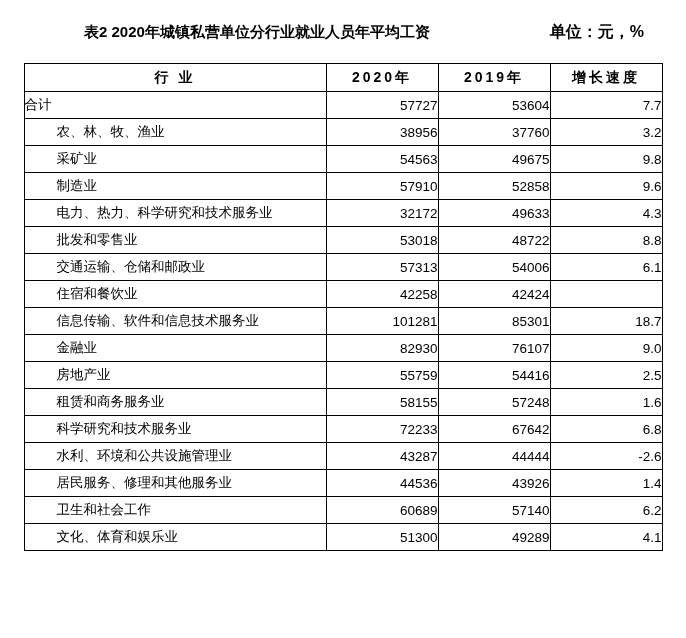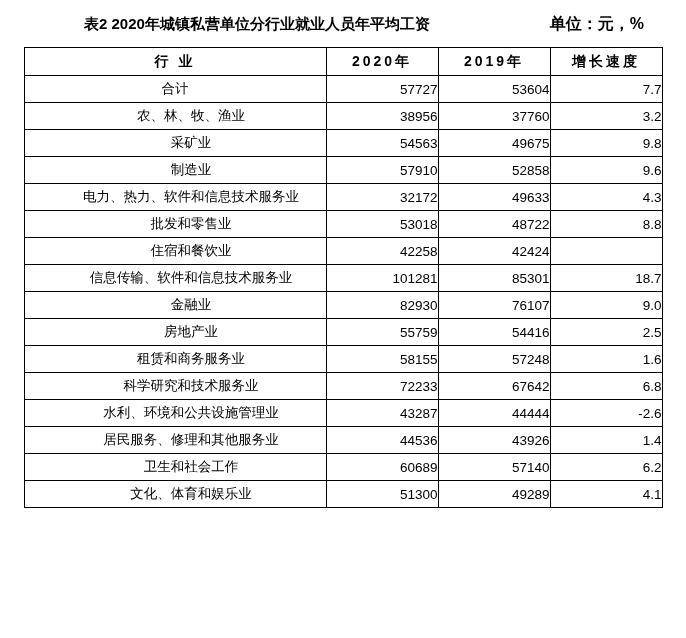--- a/index.html
+++ b/index.html
@@ -17,21 +17,21 @@
   .page {
     position: relative;
     width: 686px;
     height: 638px;
     box-sizing: border-box;
   }
   .title-row {
     display: flex;
     align-items: baseline;
     padding: 10px 0 8px 0;
-    margin: 4px 24px;
+    margin: 12px 24px;
   }
   .title-main {
     font-size: 15px;
     font-weight: bold;
     white-space: nowrap;
     padding-left: 60px;
   }
   .title-unit {
     font-size: 16px;
     font-weight: bold;
@@ -59,21 +59,21 @@
     vertical-align: middle;
   }
   table.wage thead th {
     font-weight: bold;
     text-align: center;
     font-size: 14px;
     letter-spacing: 3px;
     height: 27px;
   }
   td.industry {
-    text-align: center;
+    text-align: left;
     padding-left: 8px;
     white-space: nowrap;
     overflow: hidden;
   }
   td.industry.indent {
     padding-left: 32px;
     font-family: Liberation Serif, serif;
   }
   td.num {
     text-align: right;
@@ -124,32 +124,38 @@
           <td class="num">49675</td>
           <td class="num">9.8</td>
         </tr>
         <tr>
           <td class="industry indent">制造业</td>
           <td class="num">57910</td>
           <td class="num">52858</td>
           <td class="num">9.6</td>
         </tr>
         <tr>
-          <td class="industry indent">电力、热力、软件和信息技术服务业</td>
+          <td class="industry indent">电力、热力、科学研究和技术服务业</td>
           <td class="num">32172</td>
           <td class="num">49633</td>
           <td class="num">4.3</td>
         </tr>
         <tr>
           <td class="industry indent">批发和零售业</td>
           <td class="num">53018</td>
           <td class="num">48722</td>
           <td class="num">8.8</td>
         </tr>
         <tr>
+          <td class="industry indent">交通运输、仓储和邮政业</td>
+          <td class="num">57313</td>
+          <td class="num">54006</td>
+          <td class="num">6.1</td>
+        </tr>
+        <tr>
           <td class="industry indent">住宿和餐饮业</td>
           <td class="num">42258</td>
           <td class="num">42424</td>
           <td class="num"></td>
         </tr>
         <tr>
           <td class="industry indent">信息传输、软件和信息技术服务业</td>
           <td class="num">101281</td>
           <td class="num">85301</td>
           <td class="num">18.7</td>

